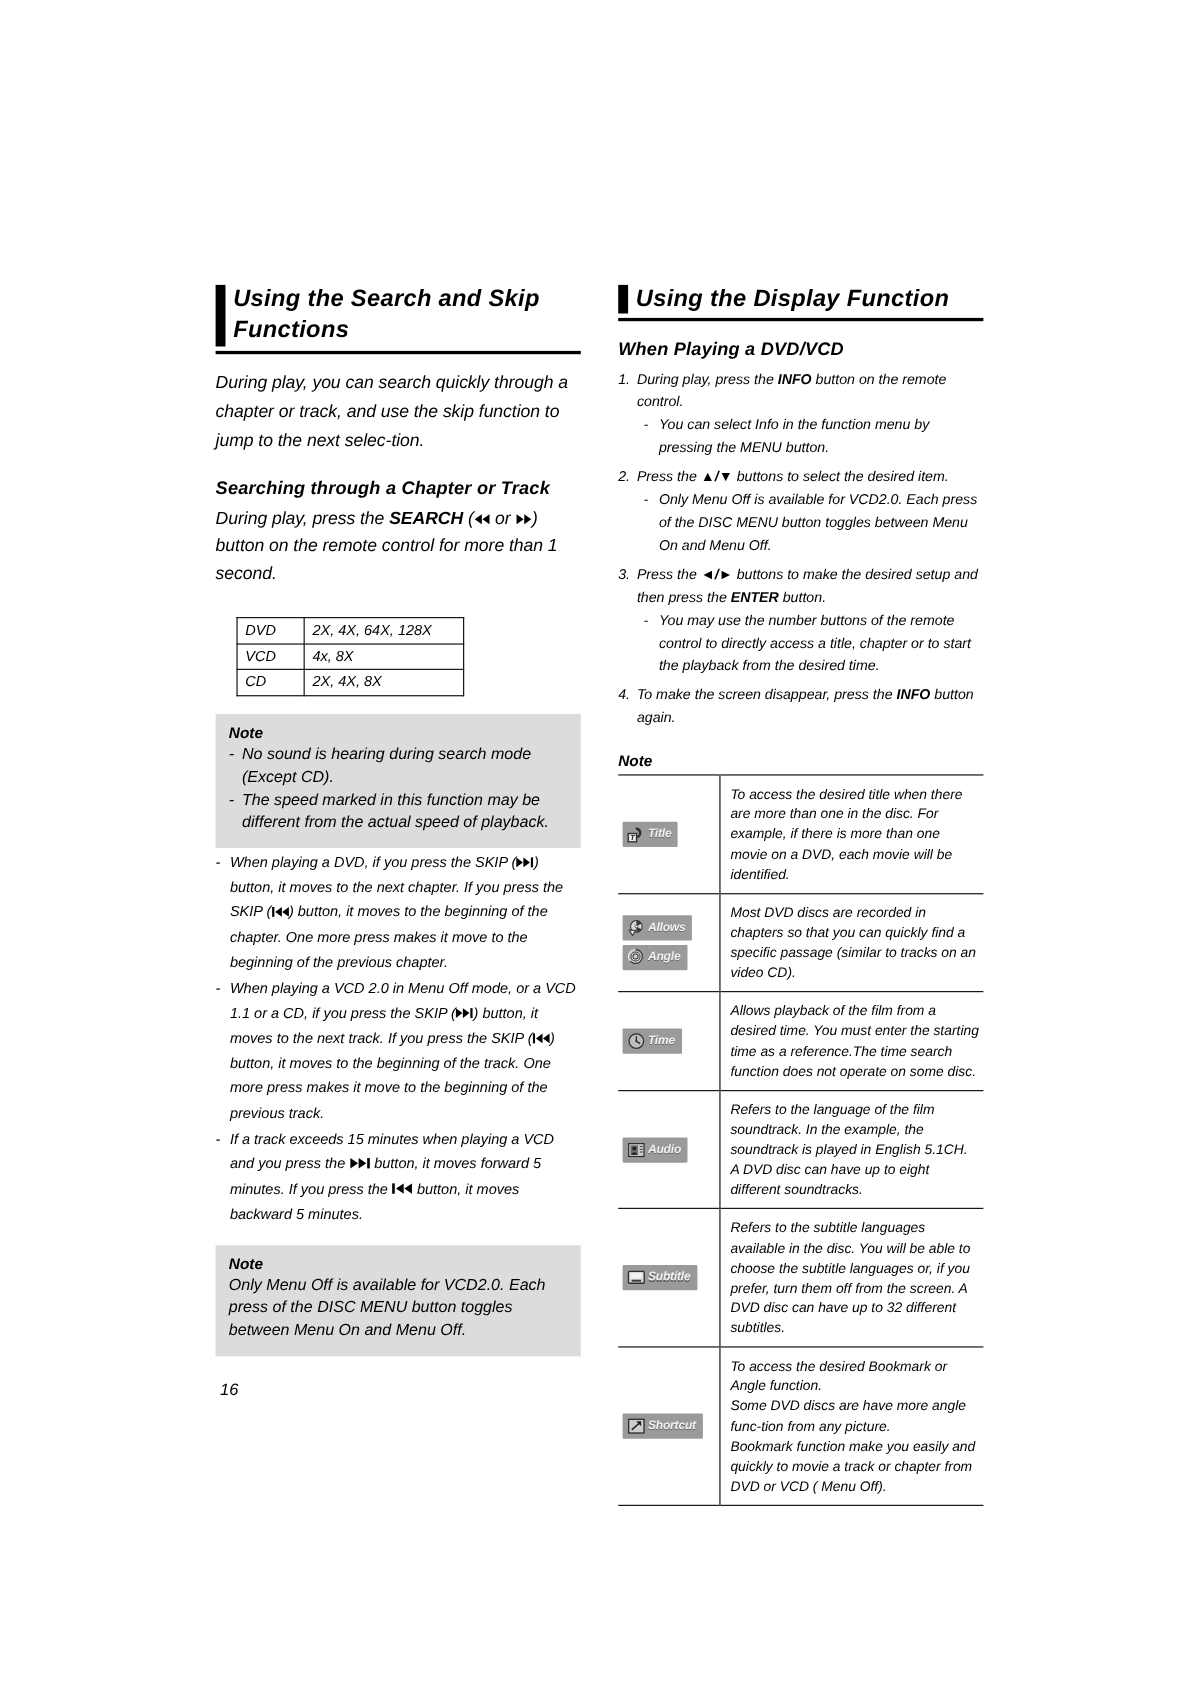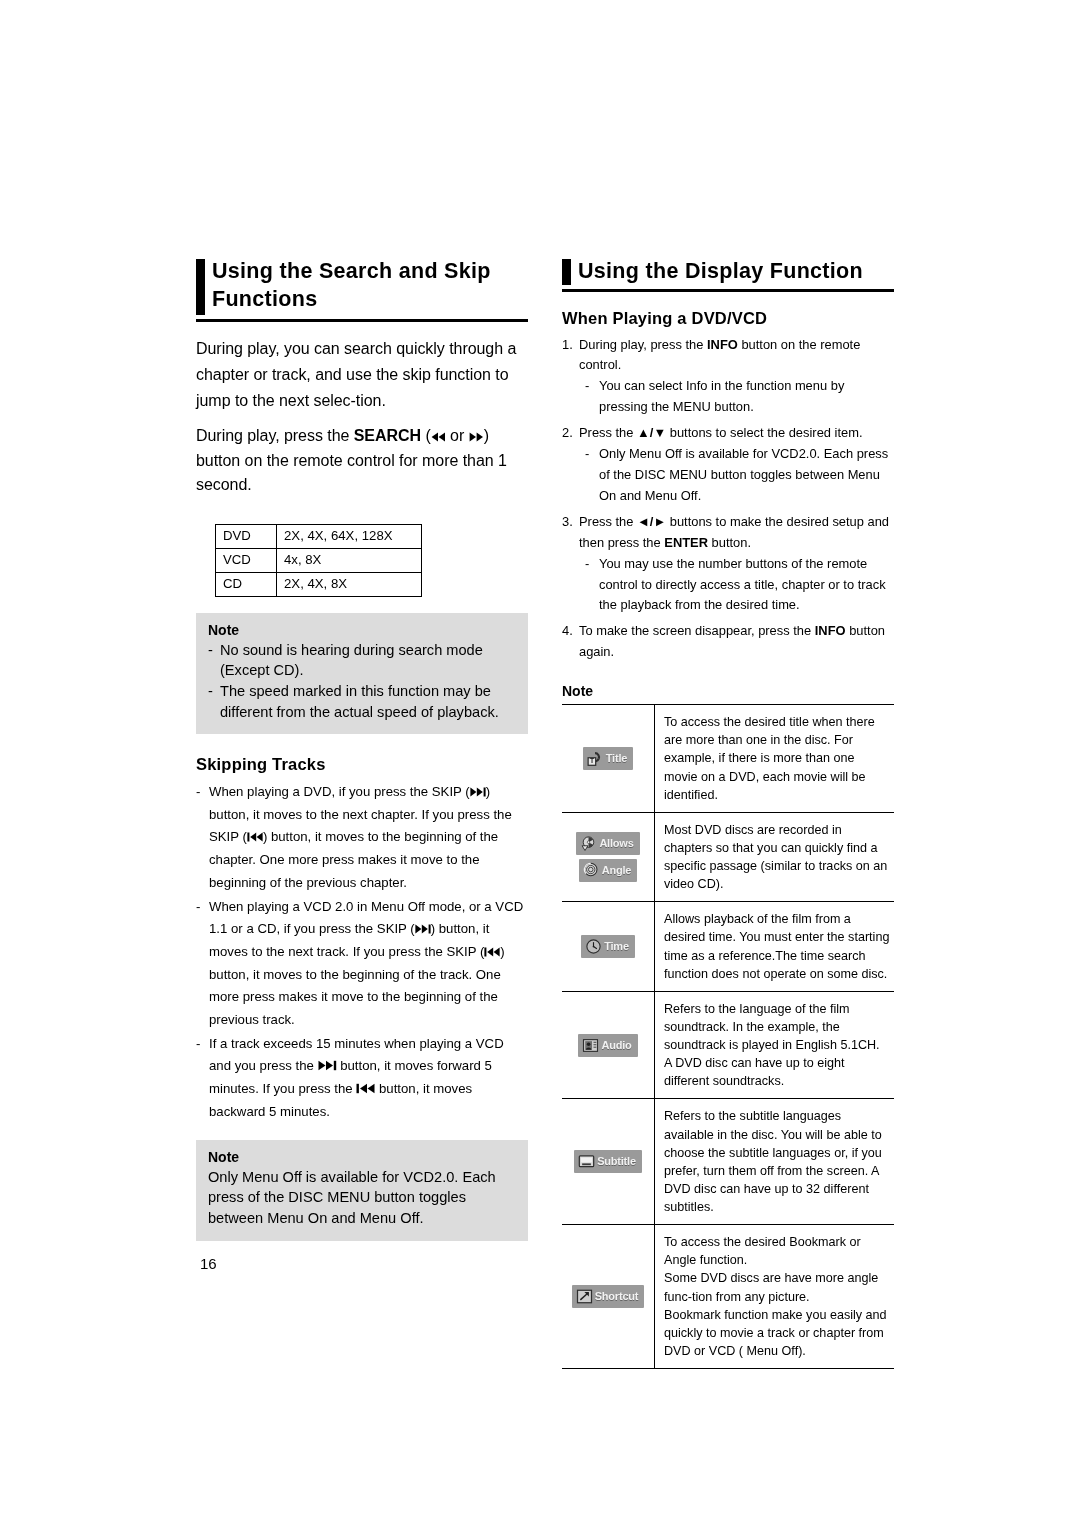--- a/index.html
+++ b/index.html
@@ -14,20 +14,21 @@
     color: #000000;
     position: relative;
     overflow: hidden;
   }
 
   .page {
     position: absolute;
     left: 0; top: 0;
     width: 936px;
     height: 1528px;
+    font-style: italic;
   }
 
   .columns {
     position: absolute;
     left: 196px;
     top: 258px;
     width: 698px;
     display: flex;
     gap: 34px;
     align-items: flex-start;
@@ -181,21 +182,20 @@
   }
   .icon-table tr { border-bottom: 1.2px solid #000; }
   .icon-table tr:last-child { border-bottom: none; }
   .icon-table td {
     vertical-align: middle;
     padding: 7px 0;
   }
   .icon-table td.iconcell {
     width: 84px;
     border-right: 1.6px solid #000;
-    text-align: center;
     padding: 8px 4px;
   }
   .icon-table td.desc {
     padding: 8px 4px 8px 9px;
     font-size: 12.6px;
     line-height: 1.44;
     vertical-align: top;
   }
 
   
@@ -238,20 +238,21 @@
   <div class="columns">
 
     <div class="col-left">
 
       <div class="sec-head tall">
         <h1>Using the Search and Skip Functions</h1>
       </div>
 
       <p class="body intro">During play, you can search quickly through a chapter or track, and use the skip function to jump to the next selec-tion.</p>
 
+      <div class="sub-head">Searching through a Chapter or Track</div>
 
       <p class="body tight"><span>During play, press the </span><span class="b">SEARCH</span><span> (</span><svg class="inlineicon" width="15" height="10" viewBox="0 0 15 10" style="vertical-align:-1px">
             <polygon points="7,0.5 7,9.5 0.6,5" fill="#000"></polygon>
             <polygon points="14,0.5 14,9.5 7.6,5" fill="#000"></polygon>
           </svg><span> or </span><svg class="inlineicon" width="15" height="10" viewBox="0 0 15 10" style="vertical-align:-1px">
             <polygon points="0.6,0.5 0.6,9.5 7,5" fill="#000"></polygon>
             <polygon points="7.6,0.5 7.6,9.5 14,5" fill="#000"></polygon>
           </svg><span>) button on the remote control for more than 1 second.</span></p>
 
       <table class="speed-table">
@@ -272,21 +273,20 @@
       </table>
 
       <div class="note-box">
         <div class="note-title">Note</div>
         <ul>
           <li>No sound is hearing during search mode (Except CD).</li>
           <li>The speed marked in this function may be different from the actual speed of playback.</li>
         </ul>
       </div>
 
-      <div class="sub-head">Skipping Tracks</div>
 
 
       <ul class="dashlist">
         <li><span>When playing a DVD, if you press the SKIP (</span><svg width="16" height="10" viewBox="0 0 16 10" style="vertical-align:-1px">
               <polygon points="0.4,0.5 0.4,9.5 6.4,5" fill="#000"></polygon>
               <polygon points="6.8,0.5 6.8,9.5 12.8,5" fill="#000"></polygon>
               <rect x="13.6" y="0.5" width="2" height="9" fill="#000"></rect>
             </svg><span>) button, it moves to the next chapter. If you press the SKIP (</span><svg width="16" height="10" viewBox="0 0 16 10" style="vertical-align:-1px">
               <rect x="0.4" y="0.5" width="2" height="9" fill="#000"></rect>
               <polygon points="9.2,0.5 9.2,9.5 3.2,5" fill="#000"></polygon>
@@ -344,21 +344,21 @@
           <span>Press the </span><span class="b">▲/▼</span><span> buttons to select the desired item.</span>
           <ul class="sublist">
             <li>Only Menu Off is available for VCD2.0. Each press of the DISC MENU button toggles between Menu On and Menu Off.</li>
           </ul>
         </li>
 
         <li>
           <span class="num">3.</span>
           <span>Press the </span><span class="b">◄/►</span><span> buttons to make the desired setup and then press the </span><span class="b">ENTER</span><span> button.</span>
           <ul class="sublist">
-            <li>You may use the number buttons of the remote control to directly access a title, chapter or to track the playback from the desired time.</li>
+            <li>You may use the number buttons of the remote control to directly access a title, chapter or to start the playback from the desired time.</li>
           </ul>
         </li>
 
         <li>
           <span class="num">4.</span>
           <span>To make the screen disappear, press the </span><span class="b">INFO</span><span> button again.</span>
         </li>
 
       </ul>
 

